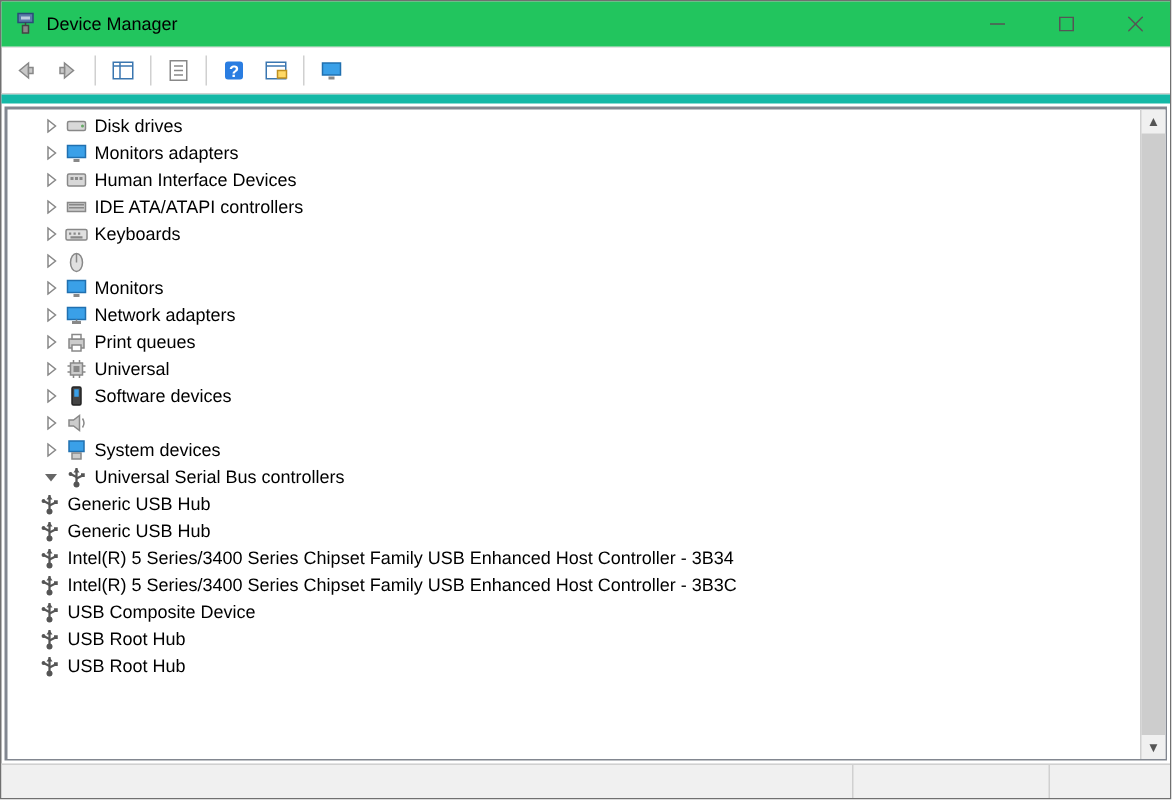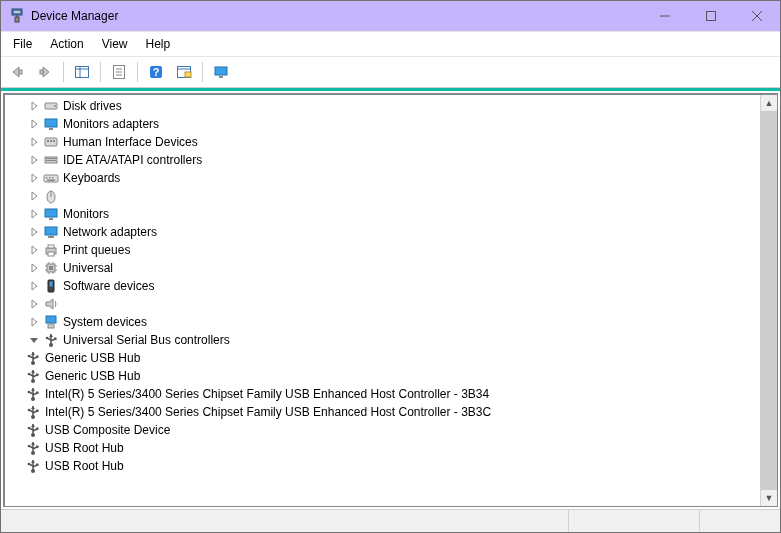--- a/index.html
+++ b/index.html
@@ -14,21 +14,21 @@
   .window {
     width: 781px; height: 533px;
     border: 1px solid #707070;
     box-sizing: border-box;
     display: flex; flex-direction: column;
     background: #fff;
   }
   .titlebar {
     height: 30px;
     display: flex; align-items: center;
-    background: #c4b5fd;
+    background: #22c55e;
     padding-left: 8px;
     border-bottom: 1px solid #e5e5e5;
   }
   .titlebar .app-icon {
     width: 16px; height: 16px;
     margin-right: 6px;
   }
   .titlebar .title {
     flex: 1;
     font-size: 12px;
@@ -65,21 +65,21 @@
     border: 1px solid transparent;
   }
   .toolbar .sep {
     width: 1px; height: 20px;
     background: #d0d0d0;
     margin: 0 2px;
   }
   .content {
     flex: 1;
     display: flex;
-    border-top: 3px solid #14b8a6;
+    border-top: 6px solid #14b8a6;
     position: relative;
     justify-content: center;
   }
   .tree-wrap {
     flex: 1;
     margin: 2px;
     border: 2px solid #828790;
     border-right-width: 1px;
     border-bottom-width: 1px;
     background: #fff;
@@ -174,26 +174,20 @@
       </div>
       <div class="win-btn">
         <svg width="10" height="10">
             <line x1="0" y1="0" x2="10" y2="10" stroke="#555"></line>
             <line x1="10" y1="0" x2="0" y2="10" stroke="#555"></line>
           </svg>
       </div>
     </div>
   </div>
 
-  <div class="menubar">
-    <span class="menu-item">File</span>
-    <span class="menu-item">Action</span>
-    <span class="menu-item">View</span>
-    <span class="menu-item">Help</span>
-  </div>
 
   <div class="toolbar">
     <div class="tb-btn">
       <svg width="16" height="16" viewBox="0 0 16 16">
           <path d="M10 3 L4 8 L10 13 Z" fill="#c8c8c8" stroke="#888"></path>
           <rect x="10" y="6" width="3" height="4" fill="#c8c8c8" stroke="#888"></rect>
         </svg>
     </div>
     <div class="tb-btn">
       <svg width="16" height="16" viewBox="0 0 16 16">

